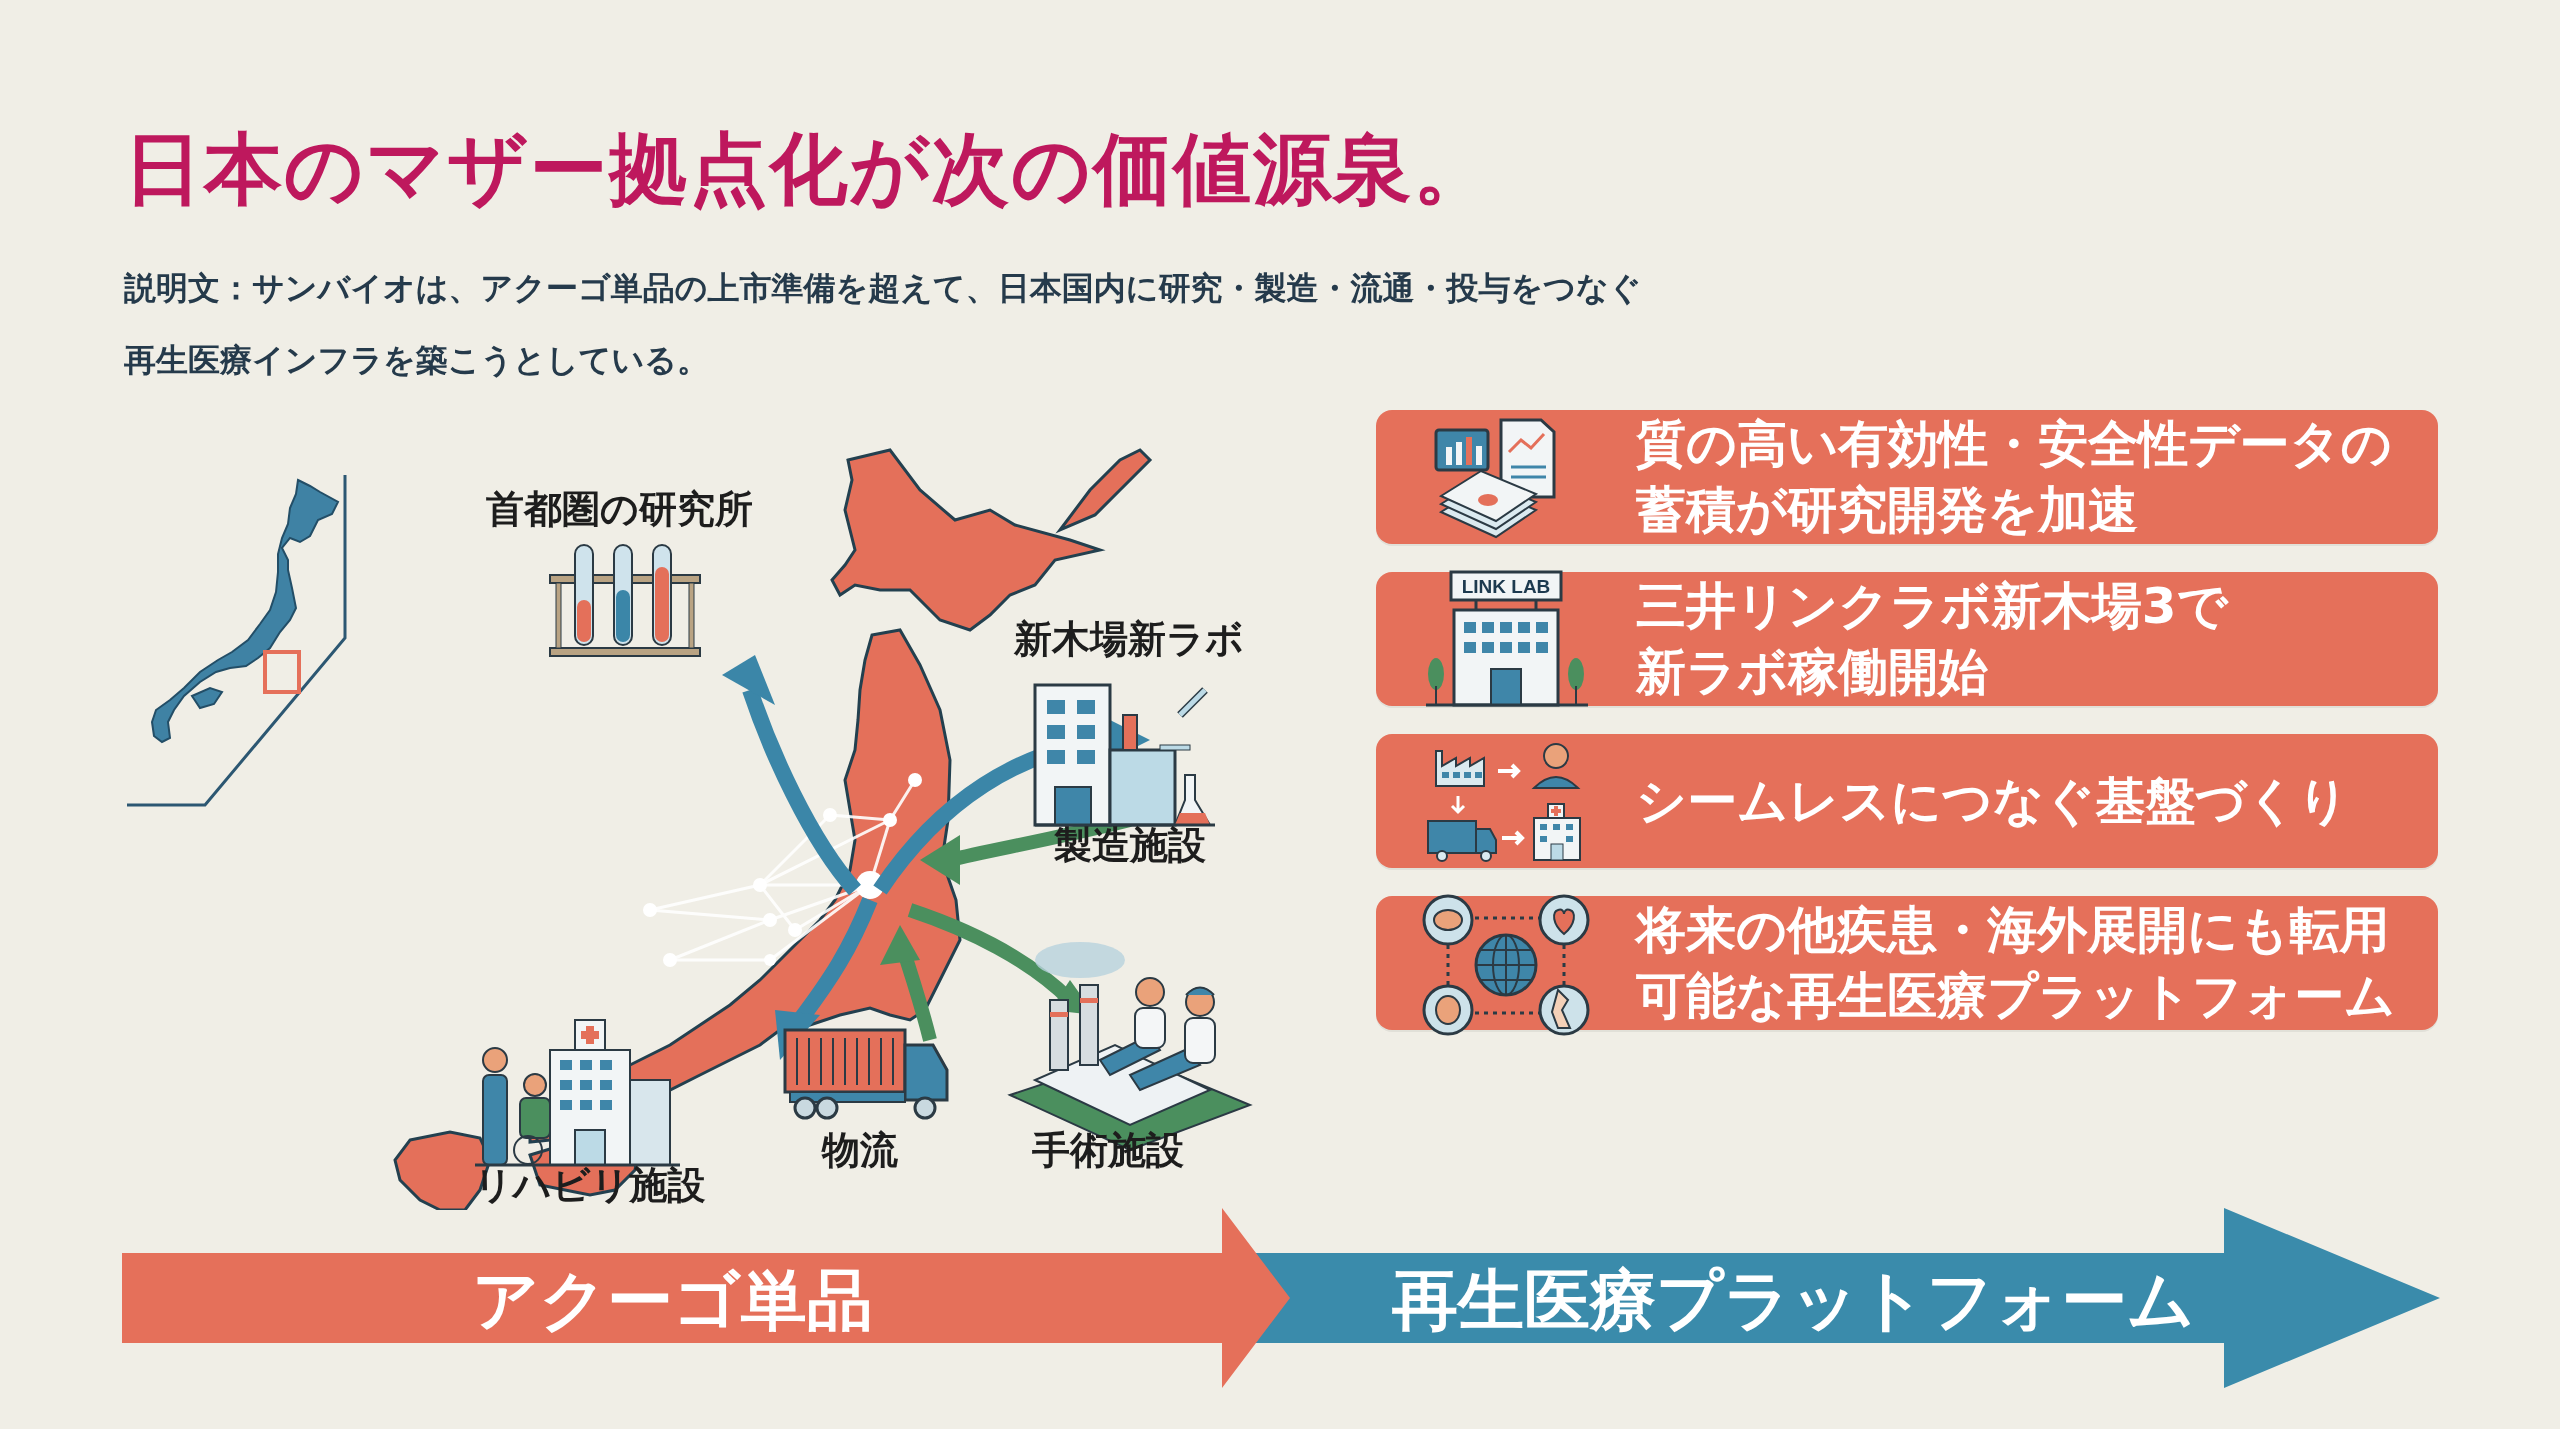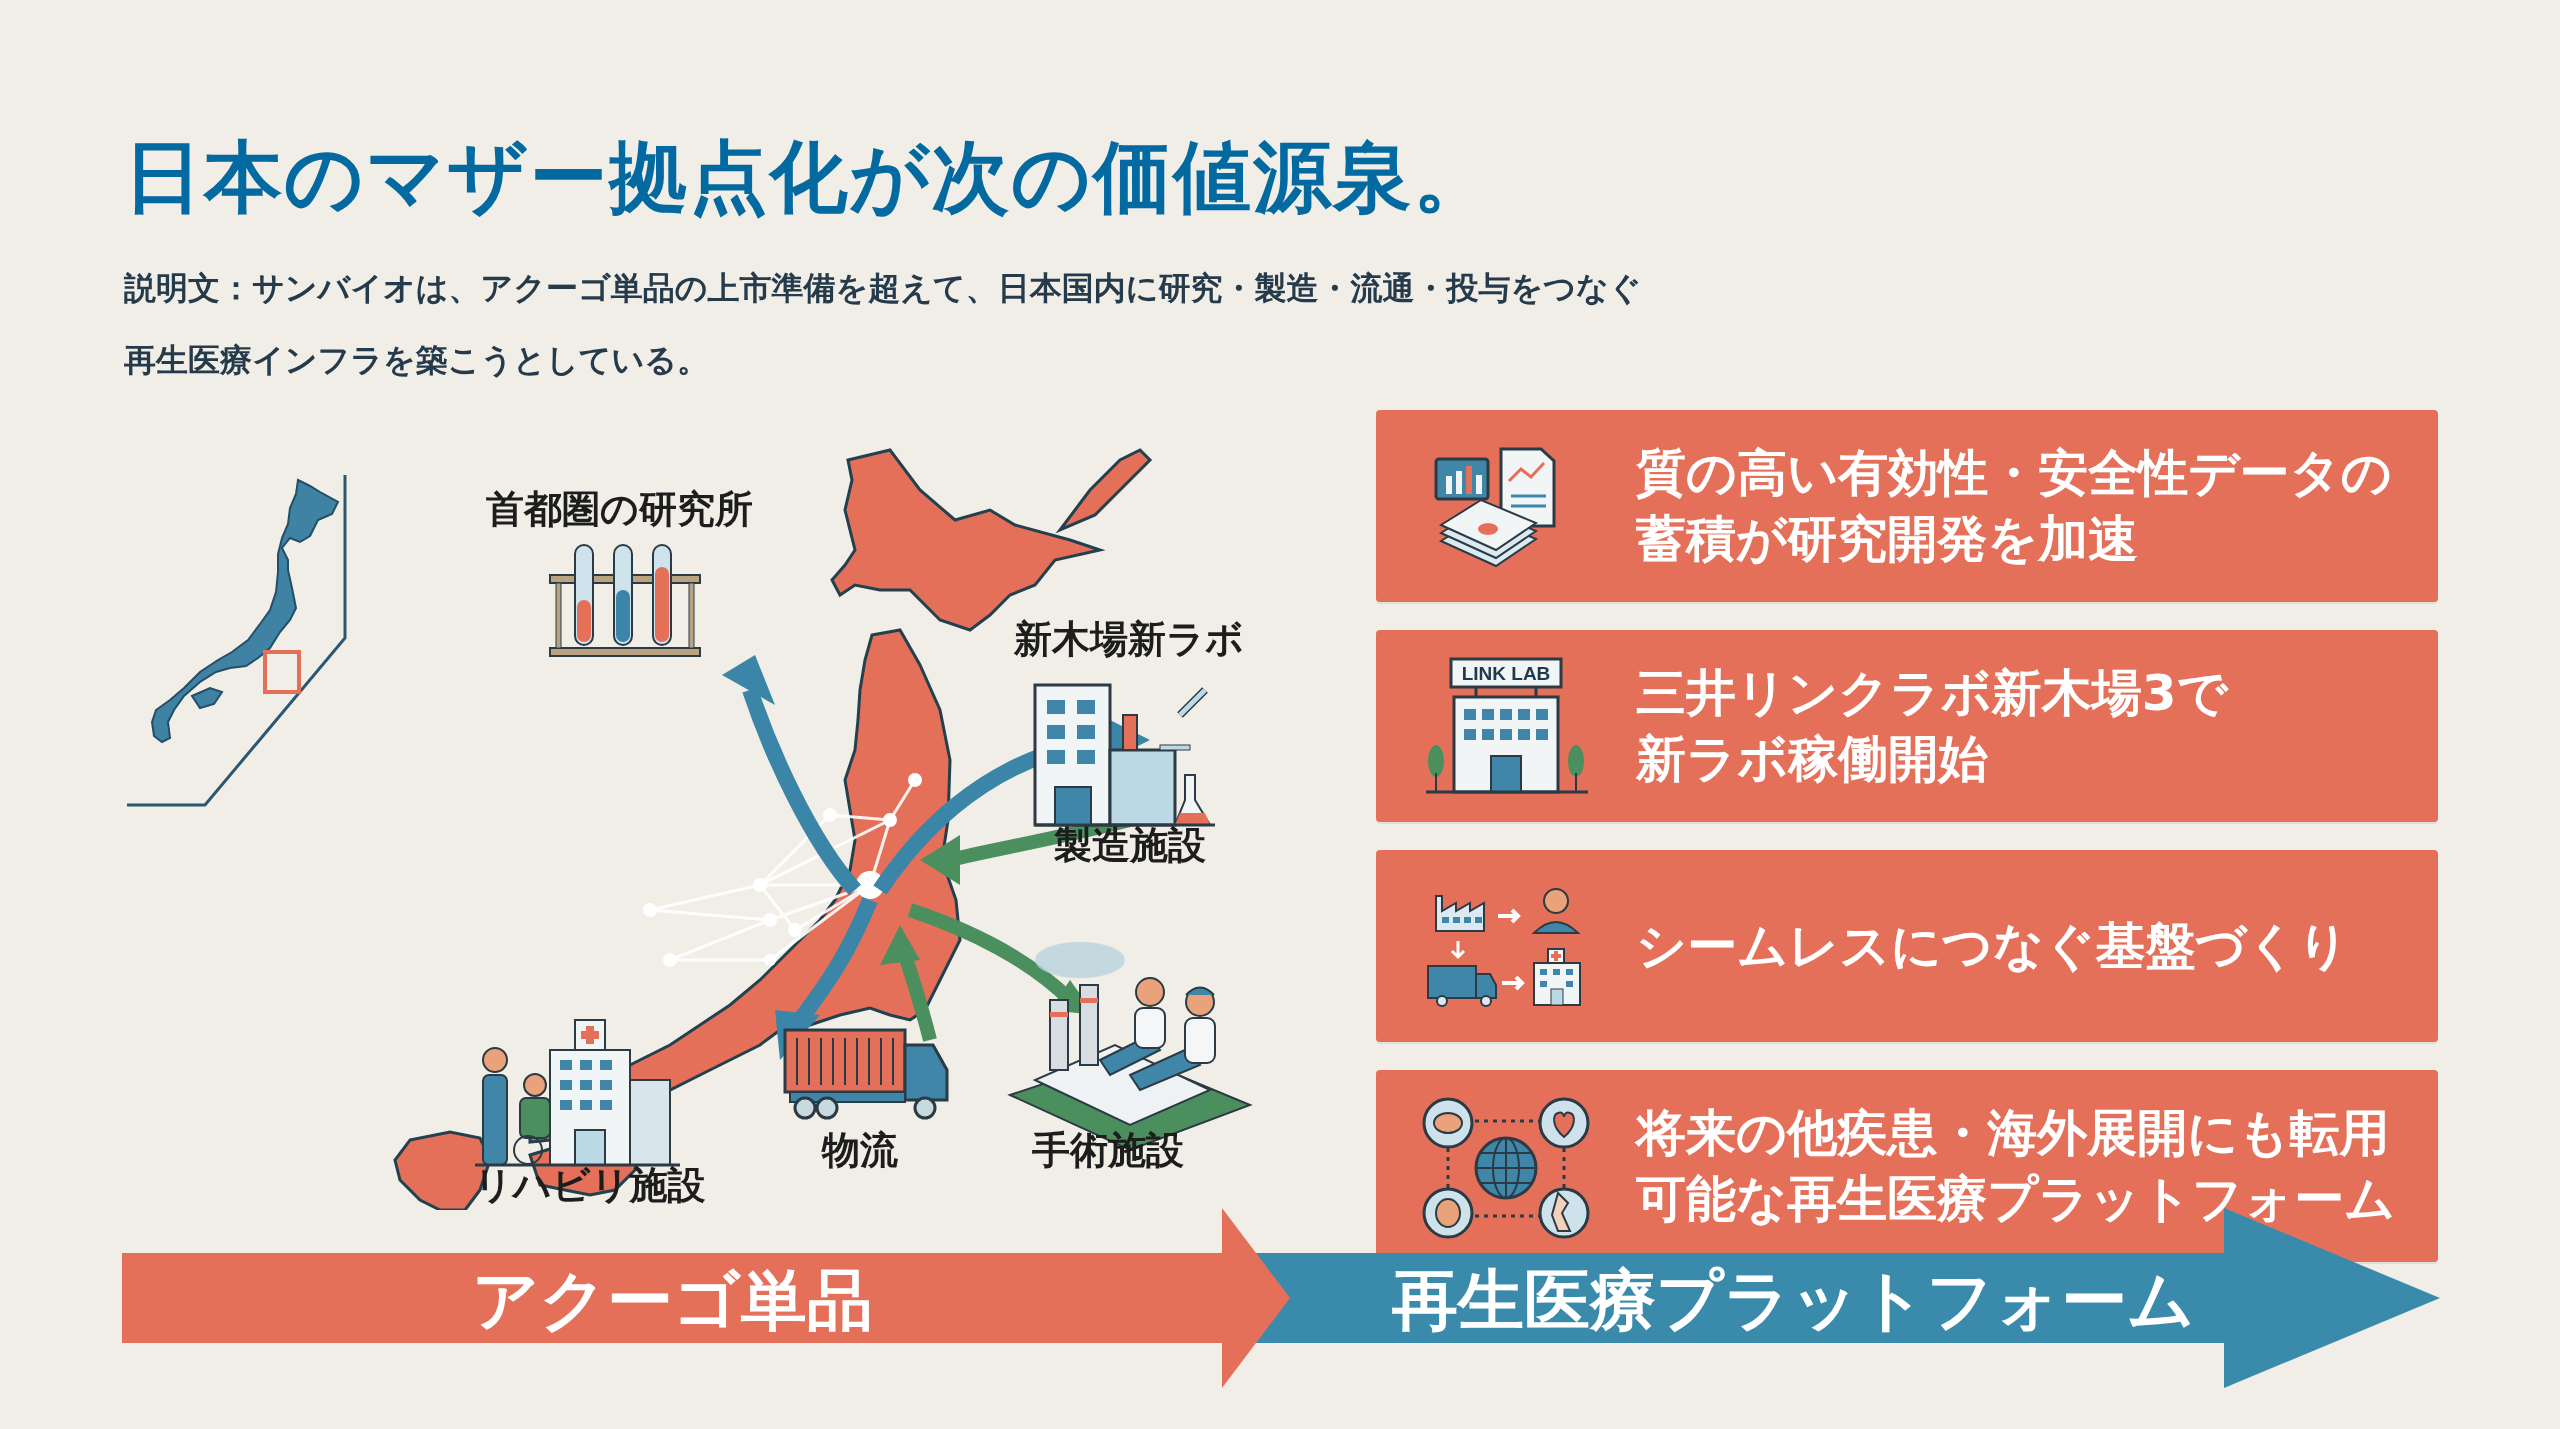--- a/index.html
+++ b/index.html
@@ -3,39 +3,39 @@
 <meta charset="utf-8">
 <style>
   html, body { margin:0; padding:0; }
   body {
     width:2560px; height:1429px; overflow:hidden;
     background:#f0eee6;
     font-family:"DejaVu Sans","Liberation Sans",sans-serif;
     position:relative; color:#1d3a4f;
   }
   .title {
-    position:absolute; left:124px; top:126px;
-    font-size:78px; font-weight:bold; color:#0369a1; letter-spacing:2px;
+    position:absolute; left:124px; top:118px;
+    font-size:78px; font-weight:bold; color:#be185d; letter-spacing:2px;
     margin:0;
   }
   .desc {
     position:absolute; left:124px; top:252px; width:2330px;
     font-size:32px; font-weight:bold; color:#253a4b; line-height:72px;
   }
   
   .map-area { position:absolute; left:110px; top:420px; width:1260px; height:790px; }
   .map-area svg { position:absolute; left:0; top:0; }
   .map-label {
     position:absolute; font-size:38px; font-weight:bold; color:#1d1d1d; white-space:nowrap;
   }
   
   .cards { position:absolute; left:1376px; top:410px; width:1062px; }
   .card {
-    position:relative; height:192px; margin-bottom:28px;
-    background:#e5705a; border-radius:4px;
+    position:relative; height:134px; margin-bottom:28px;
+    background:#e5705a; border-radius:16px;
     box-shadow:0 2px 0 rgba(0,0,0,0.06);
     display:flex; align-items:center;
   }
   .card-icon { width:200px; height:150px; margin-left:30px; flex:none; }
   .card-text {
     margin-left:30px; color:#ffffff; font-size:50px; font-weight:bold; line-height:66px;
   }
   .card-text span { display:block; }
   
   .flow { position:absolute; left:122px; top:1208px; width:2318px; height:180px;text-align:right; }

